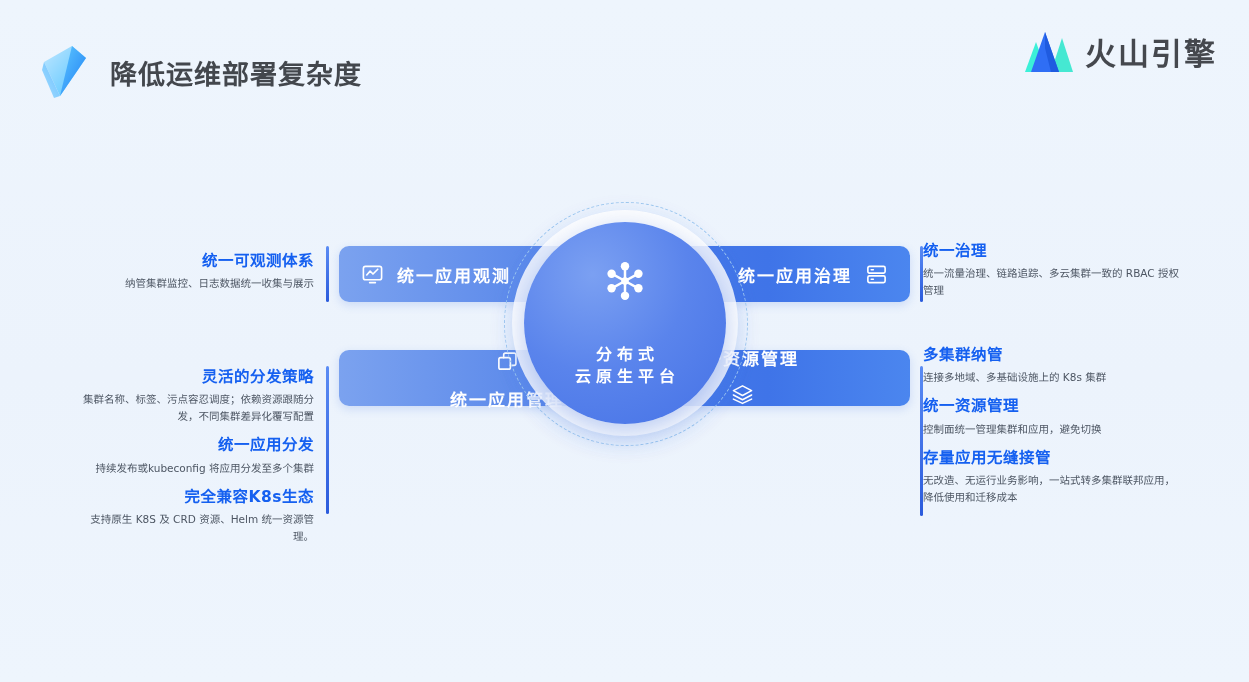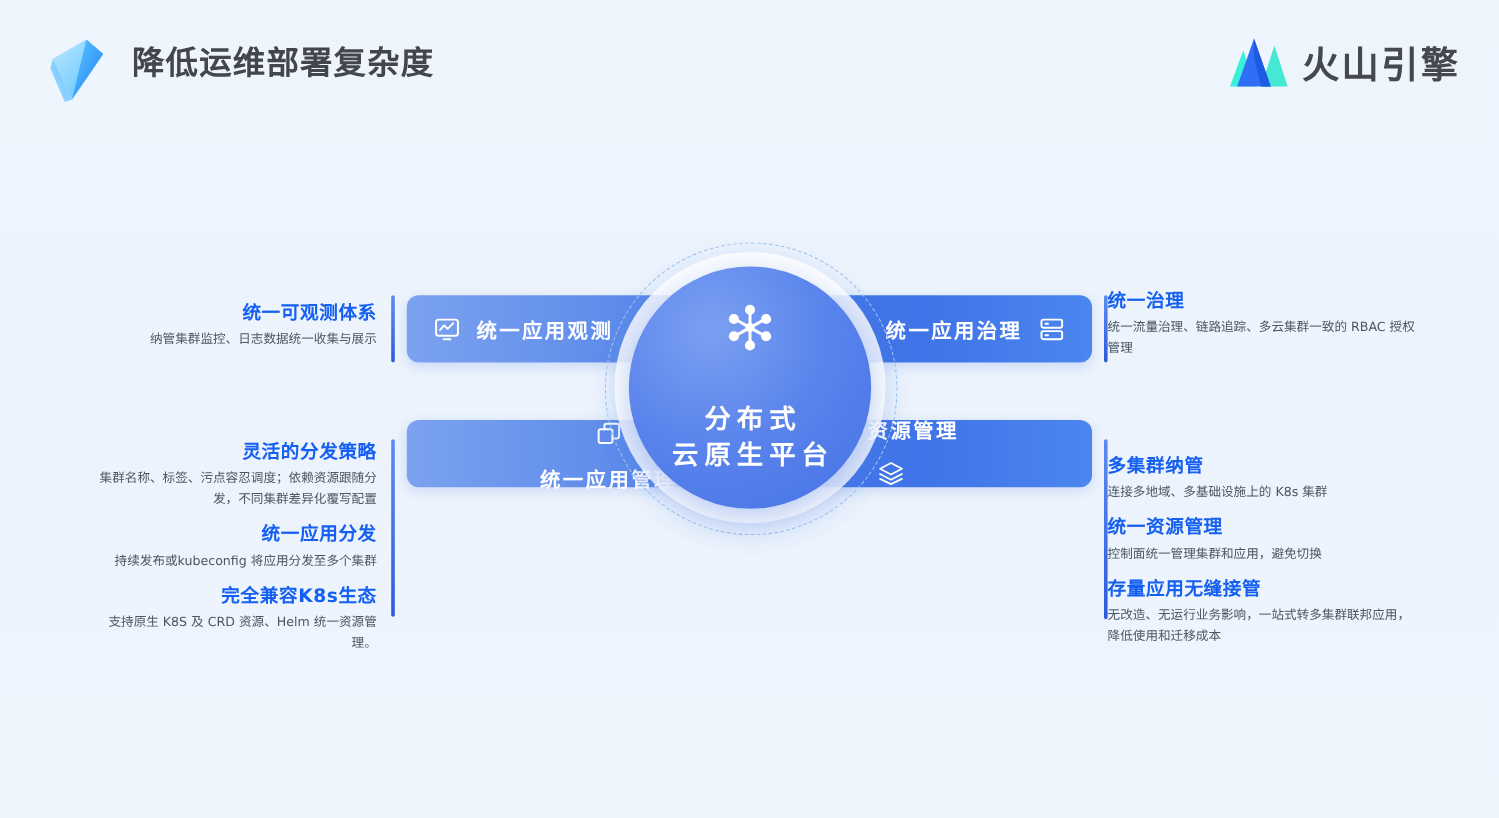--- a/index.html
+++ b/index.html
@@ -7,21 +7,21 @@
   body{
     width:1249px;height:682px;
     background:#edf4fd;
     font-family:"Liberation Sans","DejaVu Sans",sans-serif;
     overflow:hidden;position:relative;
   }
   .slide{position:absolute;inset:0;
     background:linear-gradient(180deg,#eef5fd 0%,#ecf3fc 55%,#eef5fd 100%);}
 
   
-  .hdr-title{position:absolute;left:40px;top:31px;display:flex;gap:18px;}
+  .hdr-title{position:absolute;left:40px;top:44px;display:flex;align-items:center;gap:18px;}
   .prism{width:52px;height:56px;position:relative;}
   .prism svg{display:block;}
   .hdr-text{font-size:27px;font-weight:bold;color:#43474d;letter-spacing:1px;
     font-family:"DejaVu Sans","Liberation Sans",sans-serif;}
 
   .brand{position:absolute;right:32px;top:28px;display:flex;align-items:center;gap:8px;}
   .brand-mark{width:56px;height:46px;}
   .brand-text{font-size:31px;font-weight:bold;color:#45484e;letter-spacing:2px;
     font-family:"DejaVu Sans","Liberation Sans",sans-serif;}
 
@@ -42,21 +42,21 @@
   .ring-dash{position:absolute;left:504px;top:202px;width:242px;height:242px;
     border-radius:50%;border:1.5px dashed #9ec8ef;}
   .ring-halo{position:absolute;left:512px;top:210px;width:226px;height:226px;
     border-radius:50%;background:#ffffff;opacity:.85;
     box-shadow:0 6px 26px rgba(90,140,230,.22);}
   .core{position:absolute;left:524px;top:222px;width:202px;height:202px;border-radius:50%;
     background:radial-gradient(circle at 34% 26%,#7ba0f2 0%,#5a84ec 48%,#4572e6 100%);
     display:flex;flex-direction:column;align-items:center;justify-content:center;
     box-shadow:0 8px 26px rgba(60,110,220,.35);}
   .core-icon{width:46px;height:46px;margin-bottom:14px;}
-  .core-txt{color:#fff;font-weight:bold;font-size:22px;line-height:1.35;letter-spacing:5px;
+  .core-txt{color:#fff;font-weight:bold;font-size:16px;line-height:1.35;letter-spacing:5px;
     text-align:center;font-family:"DejaVu Sans","Liberation Sans",sans-serif;
     text-indent:5px;margin-top:26px;}
 
   
   .divider{position:absolute;width:3px;border-radius:2px;
     background:linear-gradient(180deg,#5b8cf4 0%,#2b5bdc 100%);}
   .div-lt{left:326px;top:246px;height:56px;}
   .div-lb{left:326px;top:366px;height:148px;}
   .div-rt{right:326px;top:246px;height:56px;}
   .div-rb{right:326px;top:366px;height:150px;}
@@ -68,21 +68,21 @@
   .blk{margin-bottom:9px;}
   .blk:last-child{margin-bottom:0;}
   .blk-h{font-size:15.5px;font-weight:bold;color:#1560f0;letter-spacing:.5px;line-height:1.45;
     font-family:"DejaVu Sans","Liberation Sans",sans-serif;}
   .blk-s{font-size:10.5px;color:#4d5663;line-height:1.62;margin-top:3px;
     font-family:"DejaVu Sans","Liberation Sans",sans-serif;}
 
   .pl-top{top:250px;}
   .pl-bot{top:366px;}
   .pr-top{top:240px;}
-  .pr-bot{top:377px;}
+  .pr-bot{top:344px;}
 </style>
 </head>
 <body>
 
 <div class="slide">
 
   <div class="hdr-title">
     <span class="prism">
       <svg viewBox="0 0 52 56" width="52" height="56">
         <defs>

